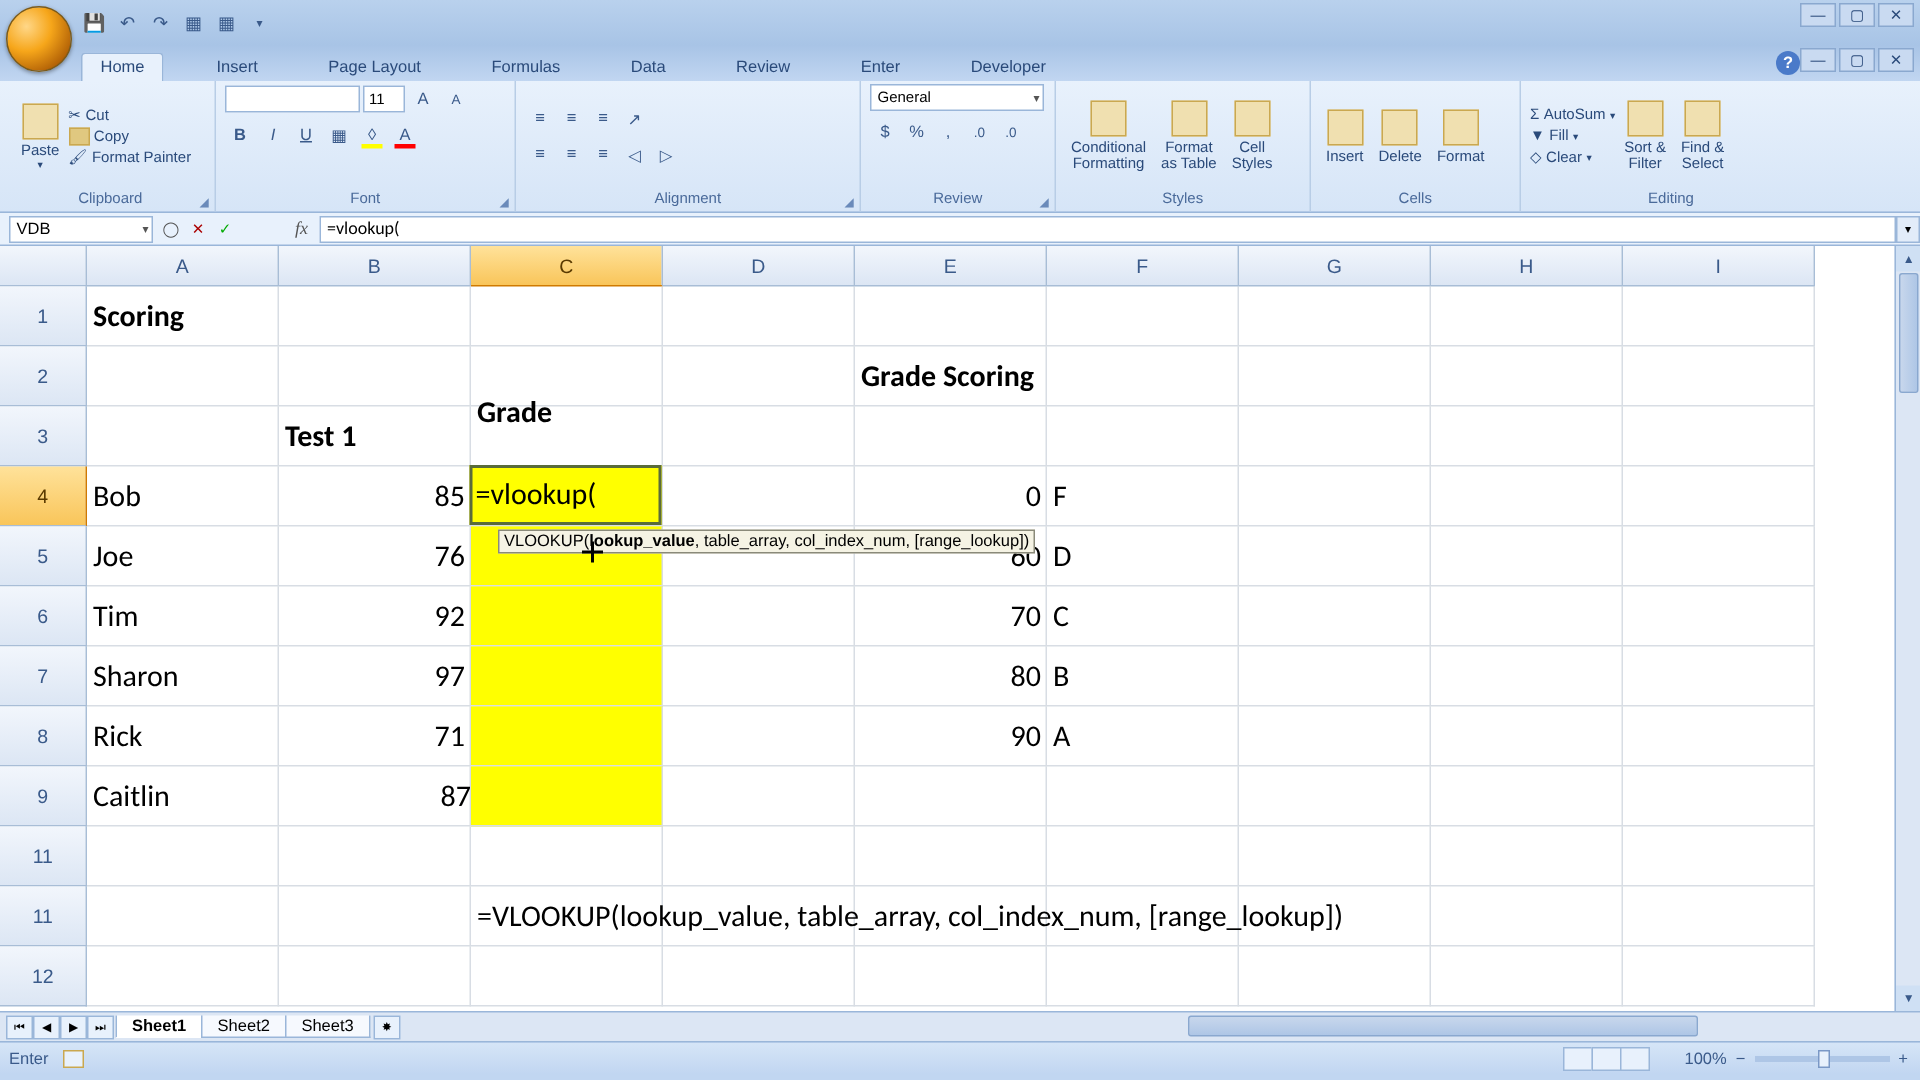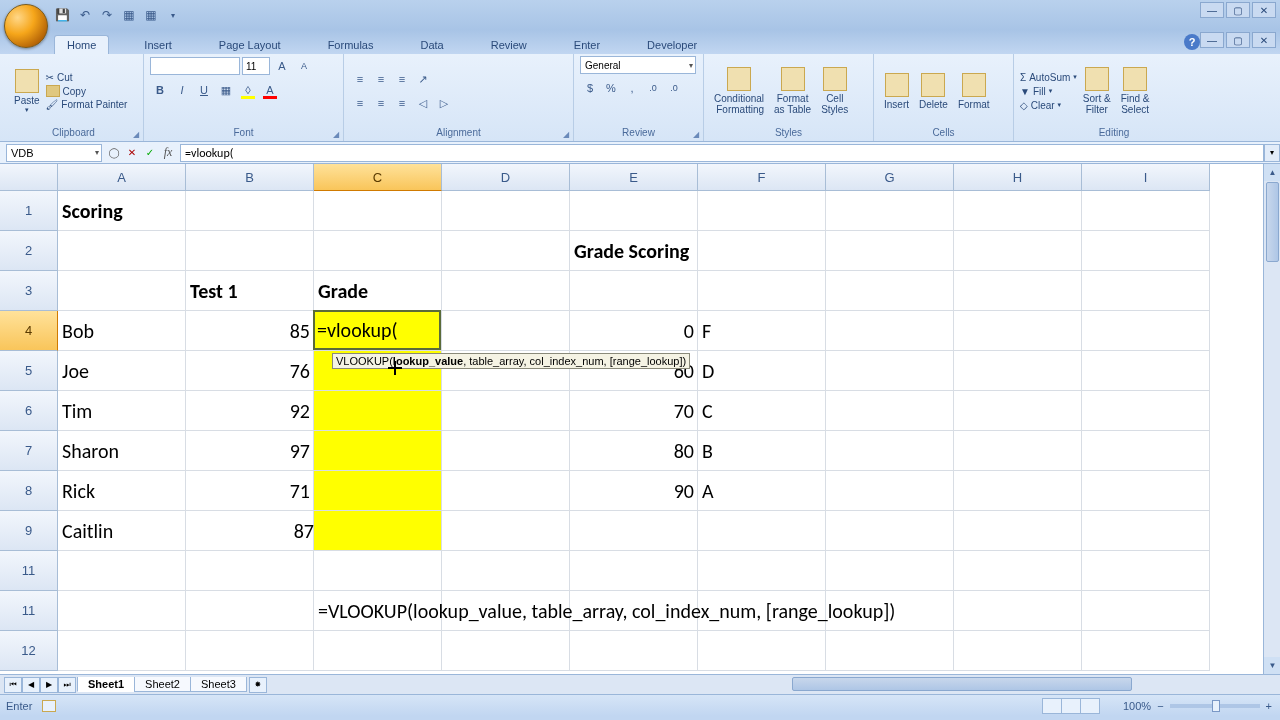--- a/index.html
+++ b/index.html
@@ -38,21 +38,21 @@
 .combo { height: 18px; background: #fff; border: 1px solid #9ab6d9; font-size: 10px; padding: 0 14px 0 4px; display: flex; align-items: center; position: relative; }
 .combo::after { content: "▾"; position: absolute; right: 2px; font-size: 8px; color: #555; }
 .col-stack { display: flex; flex-direction: column; gap: 1px; }
 
 
 .formula-bar { height: 22px; background: #e8f1fc; border-bottom: 1px solid #9ab6d9; display: flex; align-items: center; }
 .name-box { width: 96px; height: 18px; margin-left: 6px; background: #fff; border: 1px solid #9ab6d9; font-size: 11px; padding: 0 4px; display: flex; align-items: center; position: relative; }
 .name-box::after { content: "▾"; position: absolute; right: 2px; font-size: 8px; color: #555; }
 .fb-btns { display: flex; gap: 2px; margin: 0 4px; }
 .fb-btn { width: 16px; height: 16px; display: flex; align-items: center; justify-content: center; font-size: 10px; color: #555; cursor: pointer; }
-.fx { font-style: italic; font-family: "Times New Roman", serif; font-size: 12px; }
+.fx { font-style: italic; font-family: "Times New Roman", serif; font-size: 12px; margin-left: 33px; }
 .formula-input { flex: 1; height: 18px; background: #fff; border: 1px solid #9ab6d9; font-size: 12px; padding: 0 4px; font-family: Calibri, sans-serif; }
 .fb-expand { width: 16px; height: 18px; border: 1px solid #9ab6d9; background: #e2ecf9; font-size: 8px; display: flex; align-items: center; justify-content: center; }
 
 
 .grid-area { position: relative; height: 510px; background: #fff; overflow: hidden; }
 .corner { position: absolute; left: 0; top: 0; width: 58px; height: 27px; background: linear-gradient(#f2f6fc, #dce6f4); border-right: 1px solid #a8bdd6; border-bottom: 1px solid #a8bdd6; }
 .col-headers { position: absolute; left: 58px; top: 0; height: 27px; display: flex; }
 .col-h { background: linear-gradient(#f2f6fc, #dce6f4); border-right: 1px solid #a8bdd6; border-bottom: 1px solid #a8bdd6; display: flex; align-items: center; justify-content: center; font-size: 13px; color: #3a5a8a; }
 .col-h.sel { background: linear-gradient(#ffe29a, #f9c55a); color: #5a3a00; border-bottom-color: #d07a00; }
 .row-headers { position: absolute; left: 0; top: 27px; width: 58px; }
@@ -206,21 +206,21 @@
         <div class="fmt-btn" style="font-size:9px">.0</div>
       </div>
     </div>
     <div class="group-label">Review</div>
     <div class="launcher">◢</div>
   </div>
   <div class="ribbon-group" style="width:170px">
     <div class="group-body">
       <div class="big-btn">
           <div class="big-icon"></div>
-          <span style="white-space:pre;text-align:right;line-height:1.1">Conditional
+          <span style="white-space:pre;text-align:center;line-height:1.1">Conditional
 Formatting</span>
         </div>
       <div class="big-btn">
           <div class="big-icon"></div>
           <span style="white-space:pre;text-align:center;line-height:1.1">Format
 as Table</span>
         </div>
       <div class="big-btn">
           <div class="big-icon"></div>
           <span style="white-space:pre;text-align:center;line-height:1.1">Cell
@@ -429,21 +429,21 @@
       <div class="cell" style="left: 896px; top: 440px; width: 128px; height: 40px;"></div>
       <div class="cell" style="left: 1024px; top: 440px; width: 128px; height: 40px;"></div>
       <div class="cell yellow" style="left: 256px; top: 120px; width: 128px; height: 40px;"></div>
       <div class="cell yellow" style="left: 256px; top: 160px; width: 128px; height: 40px;"></div>
       <div class="cell yellow" style="left: 256px; top: 200px; width: 128px; height: 40px;"></div>
       <div class="cell yellow" style="left: 256px; top: 240px; width: 128px; height: 40px;"></div>
       <div class="cell yellow" style="left: 256px; top: 280px; width: 128px; height: 40px;"></div>
       <div class="cell yellow" style="left: 256px; top: 320px; width: 128px; height: 40px;"></div>
       <div class="cell bold" style="left: 0px; top: 0px; width: 128px; height: 40px; border: none;">Scoring</div>
       <div class="cell bold" style="left: 128px; top: 80px; width: 128px; height: 40px; border: none;">Test 1</div>
-      <div class="cell bold" style="left: 256px; top: 80px; width: 128px; height: 40px; border: none;">Grade</div>
+      <div class="cell bold" style="left: 256px; top: 64px; width: 128px; height: 40px; border: none;">Grade</div>
       <div class="cell bold" style="left: 512px; top: 40px; width: 256px; height: 40px; border: none;">Grade Scoring</div>
       <div class="cell" style="left: 0px; top: 120px; width: 128px; height: 40px; border: none;">Bob</div>
       <div class="cell right" style="left: 128px; top: 120px; width: 128px; height: 40px; border: none;">85</div>
       <div class="cell right" style="left: 512px; top: 120px; width: 128px; height: 40px; border: none;">0</div>
       <div class="cell" style="left: 640px; top: 120px; width: 128px; height: 40px; border: none;">F</div>
       <div class="cell" style="left: 0px; top: 160px; width: 128px; height: 40px; border: none;">Joe</div>
       <div class="cell right" style="left: 128px; top: 160px; width: 128px; height: 40px; border: none;">76</div>
       <div class="cell right" style="left: 512px; top: 160px; width: 128px; height: 40px; border: none;">60</div>
       <div class="cell" style="left: 640px; top: 160px; width: 128px; height: 40px; border: none;">D</div>
       <div class="cell" style="left: 0px; top: 200px; width: 128px; height: 40px; border: none;">Tim</div>

